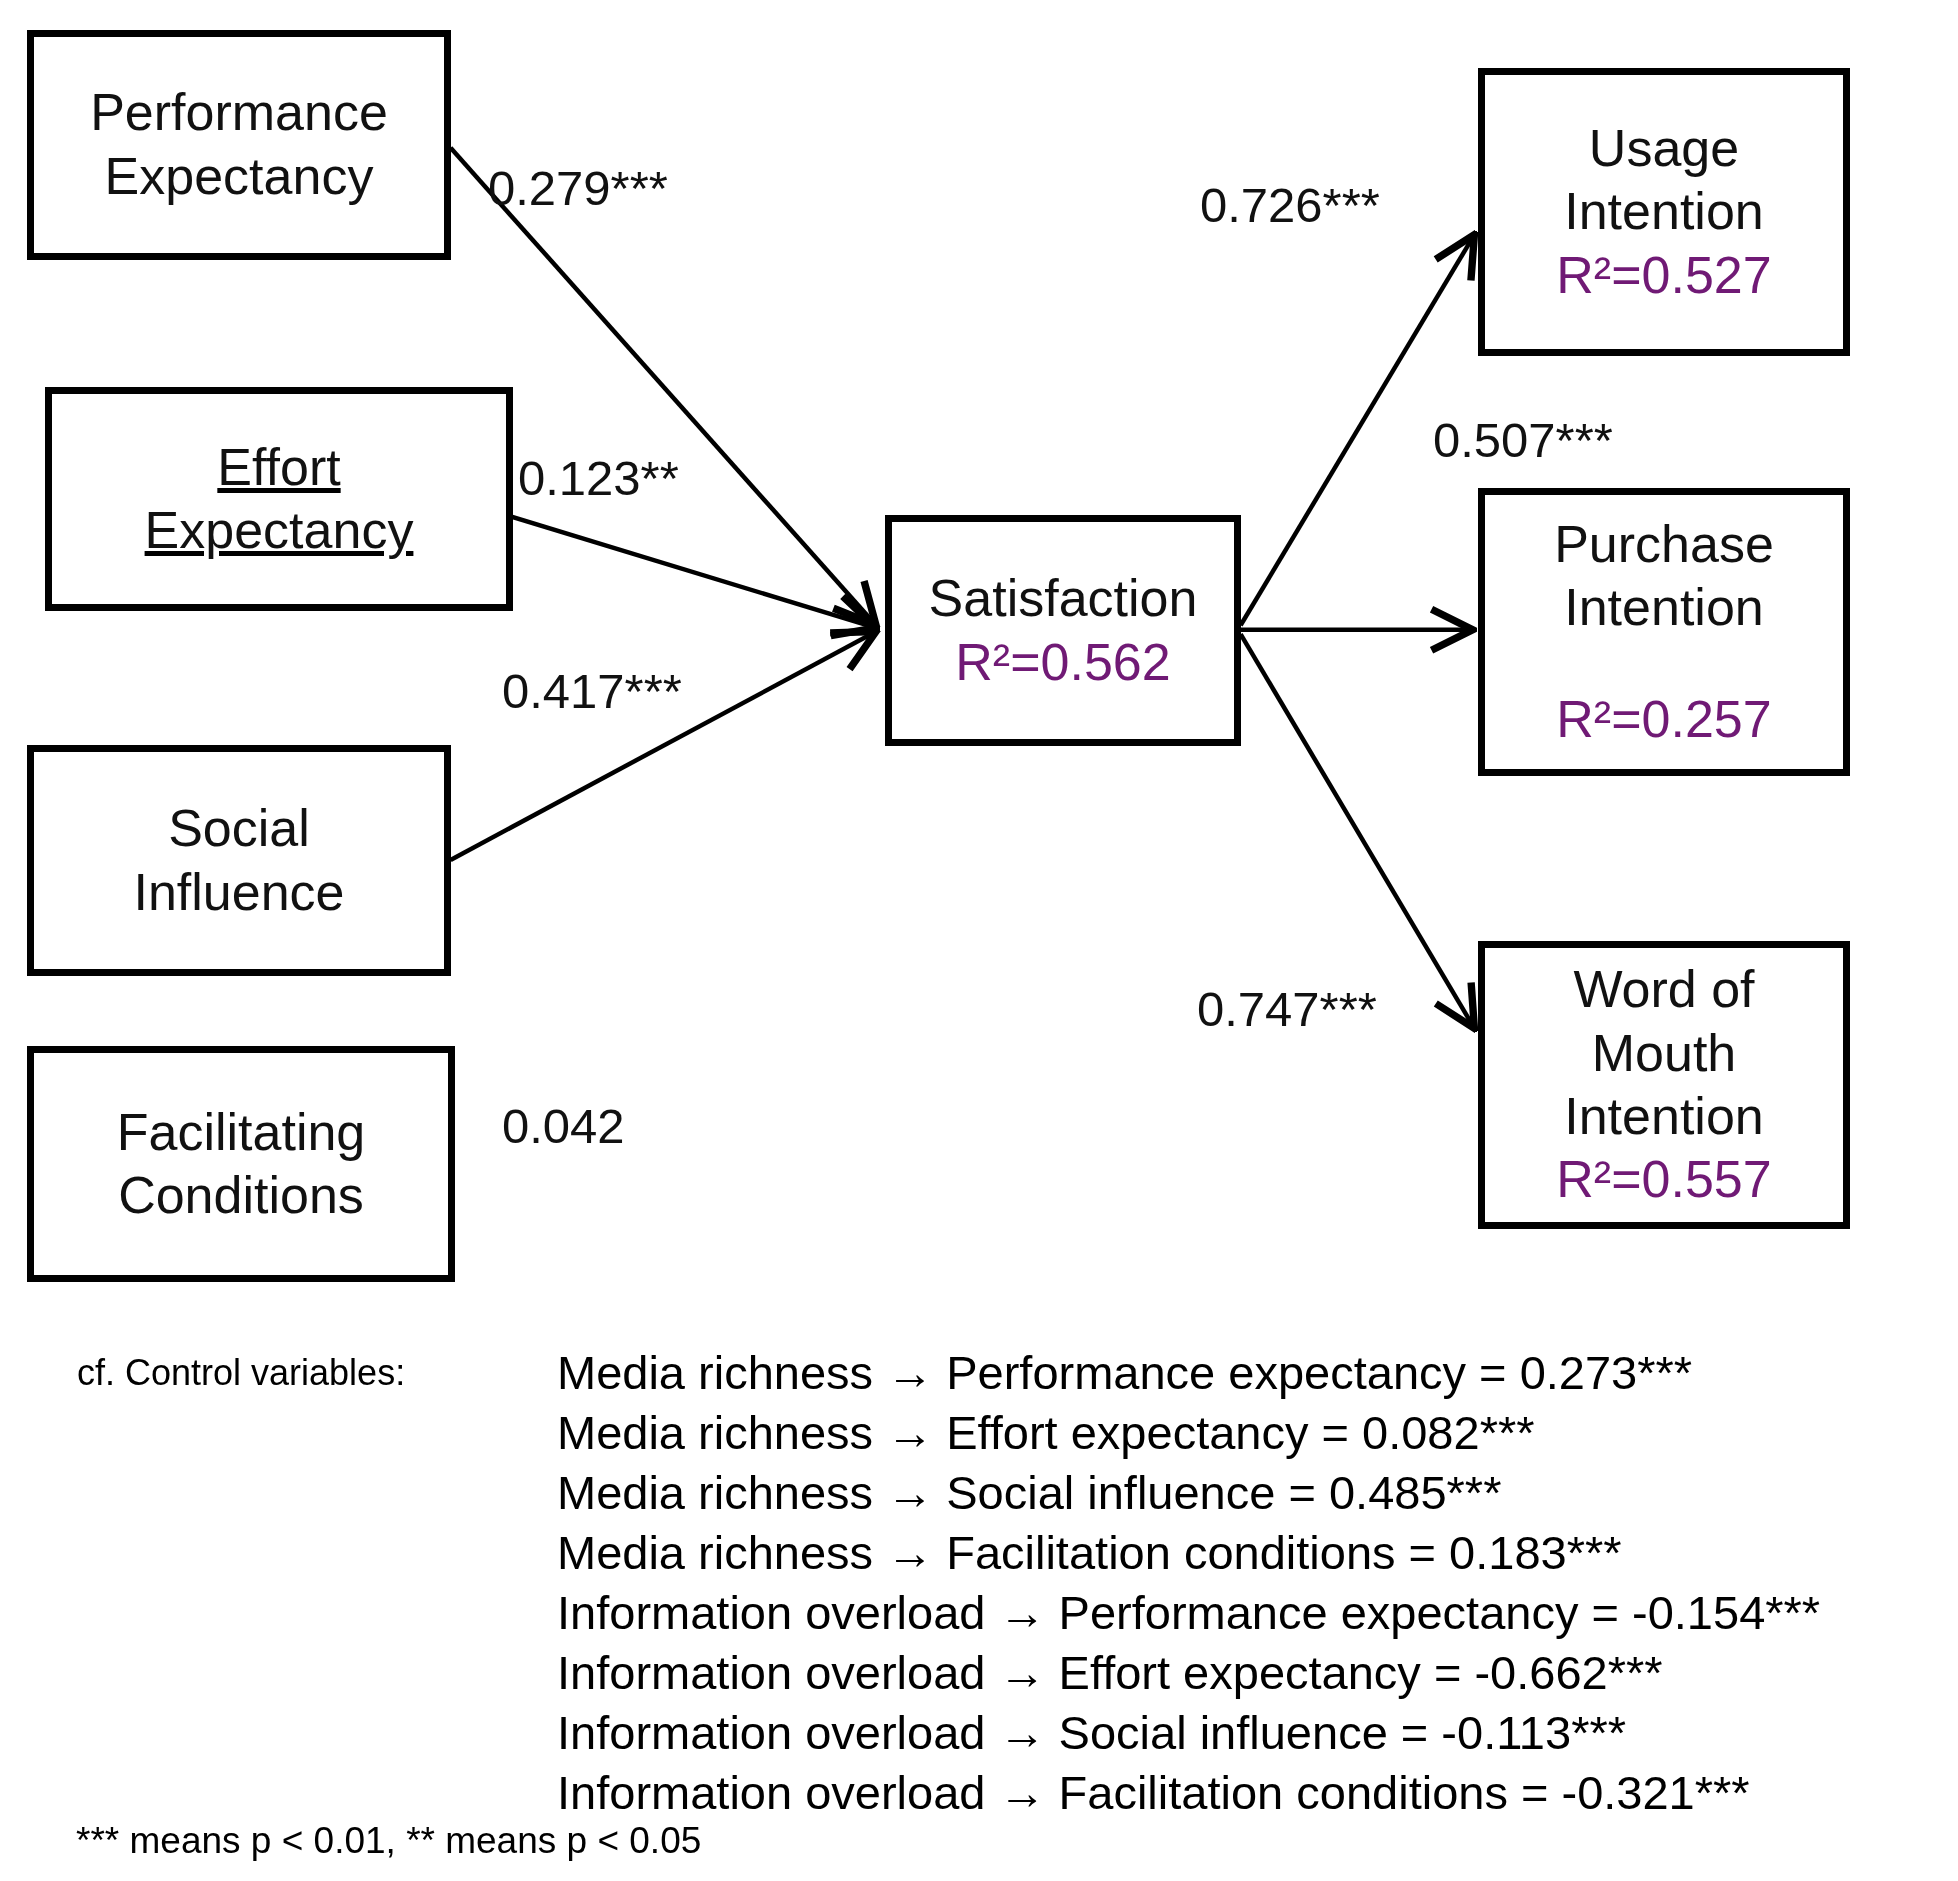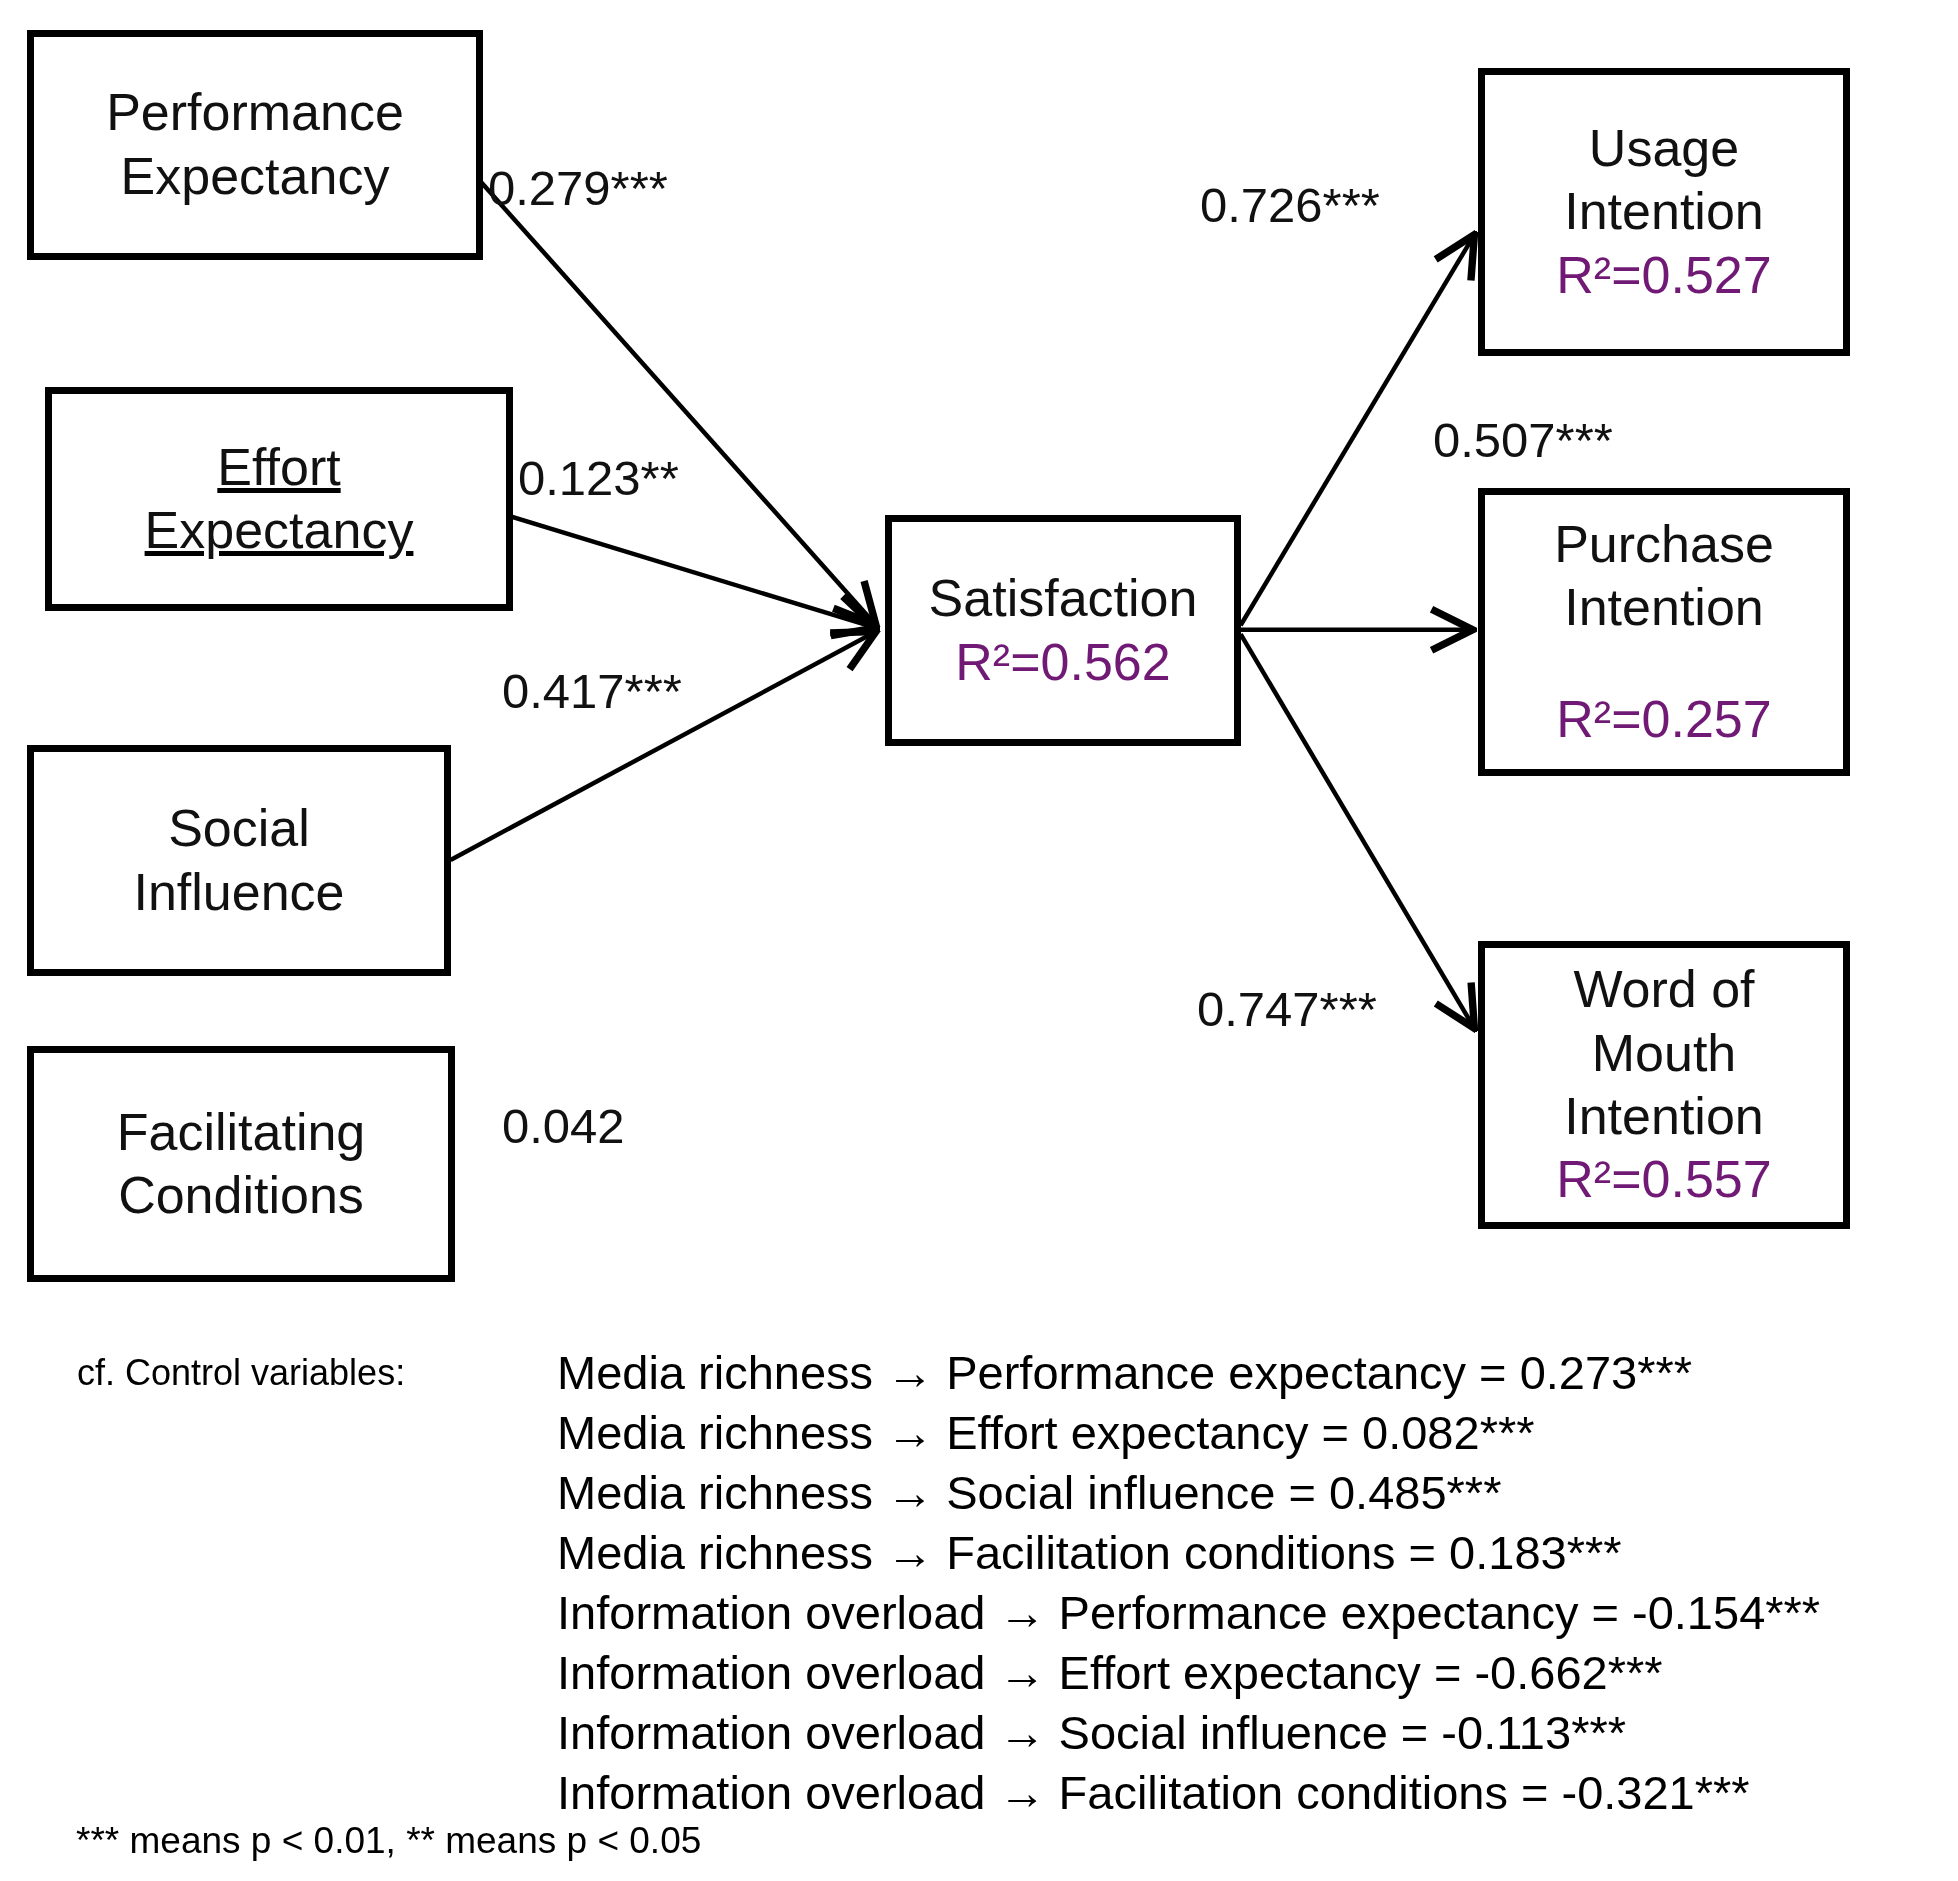--- a/index.html
+++ b/index.html
@@ -36,21 +36,21 @@
     color:#701a75;
   }
   .coef{
     position:absolute;
     font-size:49px;
     line-height:1.1;
     color:#111111;
     white-space:nowrap;
   }
   
-  #box-pe {left:27px; top:29.6px;  width:456px; height:230px;justify-content:center;}
+  #box-pe {left:27px; top:29.6px;  width:424px; height:230px;justify-content:center;}
   #box-ee {left:45px; top:387px; width:468px; height:224px;text-decoration:underline;}
   #box-si {left:27px; top:745px; width:424px; height:231px;}
   #box-fc {left:27px; top:1046px;width:428px; height:236px;}
   #box-sat{left:885px;top:515px; width:356px; height:231px;}
   #box-ui {left:1478px;top:68px;  width:372px; height:288px;}
   #box-pi {left:1478px;top:488px; width:372px; height:288px;gap:48px;}
   #box-wm {left:1478px;top:941px;width:372px; height:288px;}
   
   #coef-pe {left:488px; top:162px;text-align:right;}
   #coef-ee {left:518px; top:452px;}

